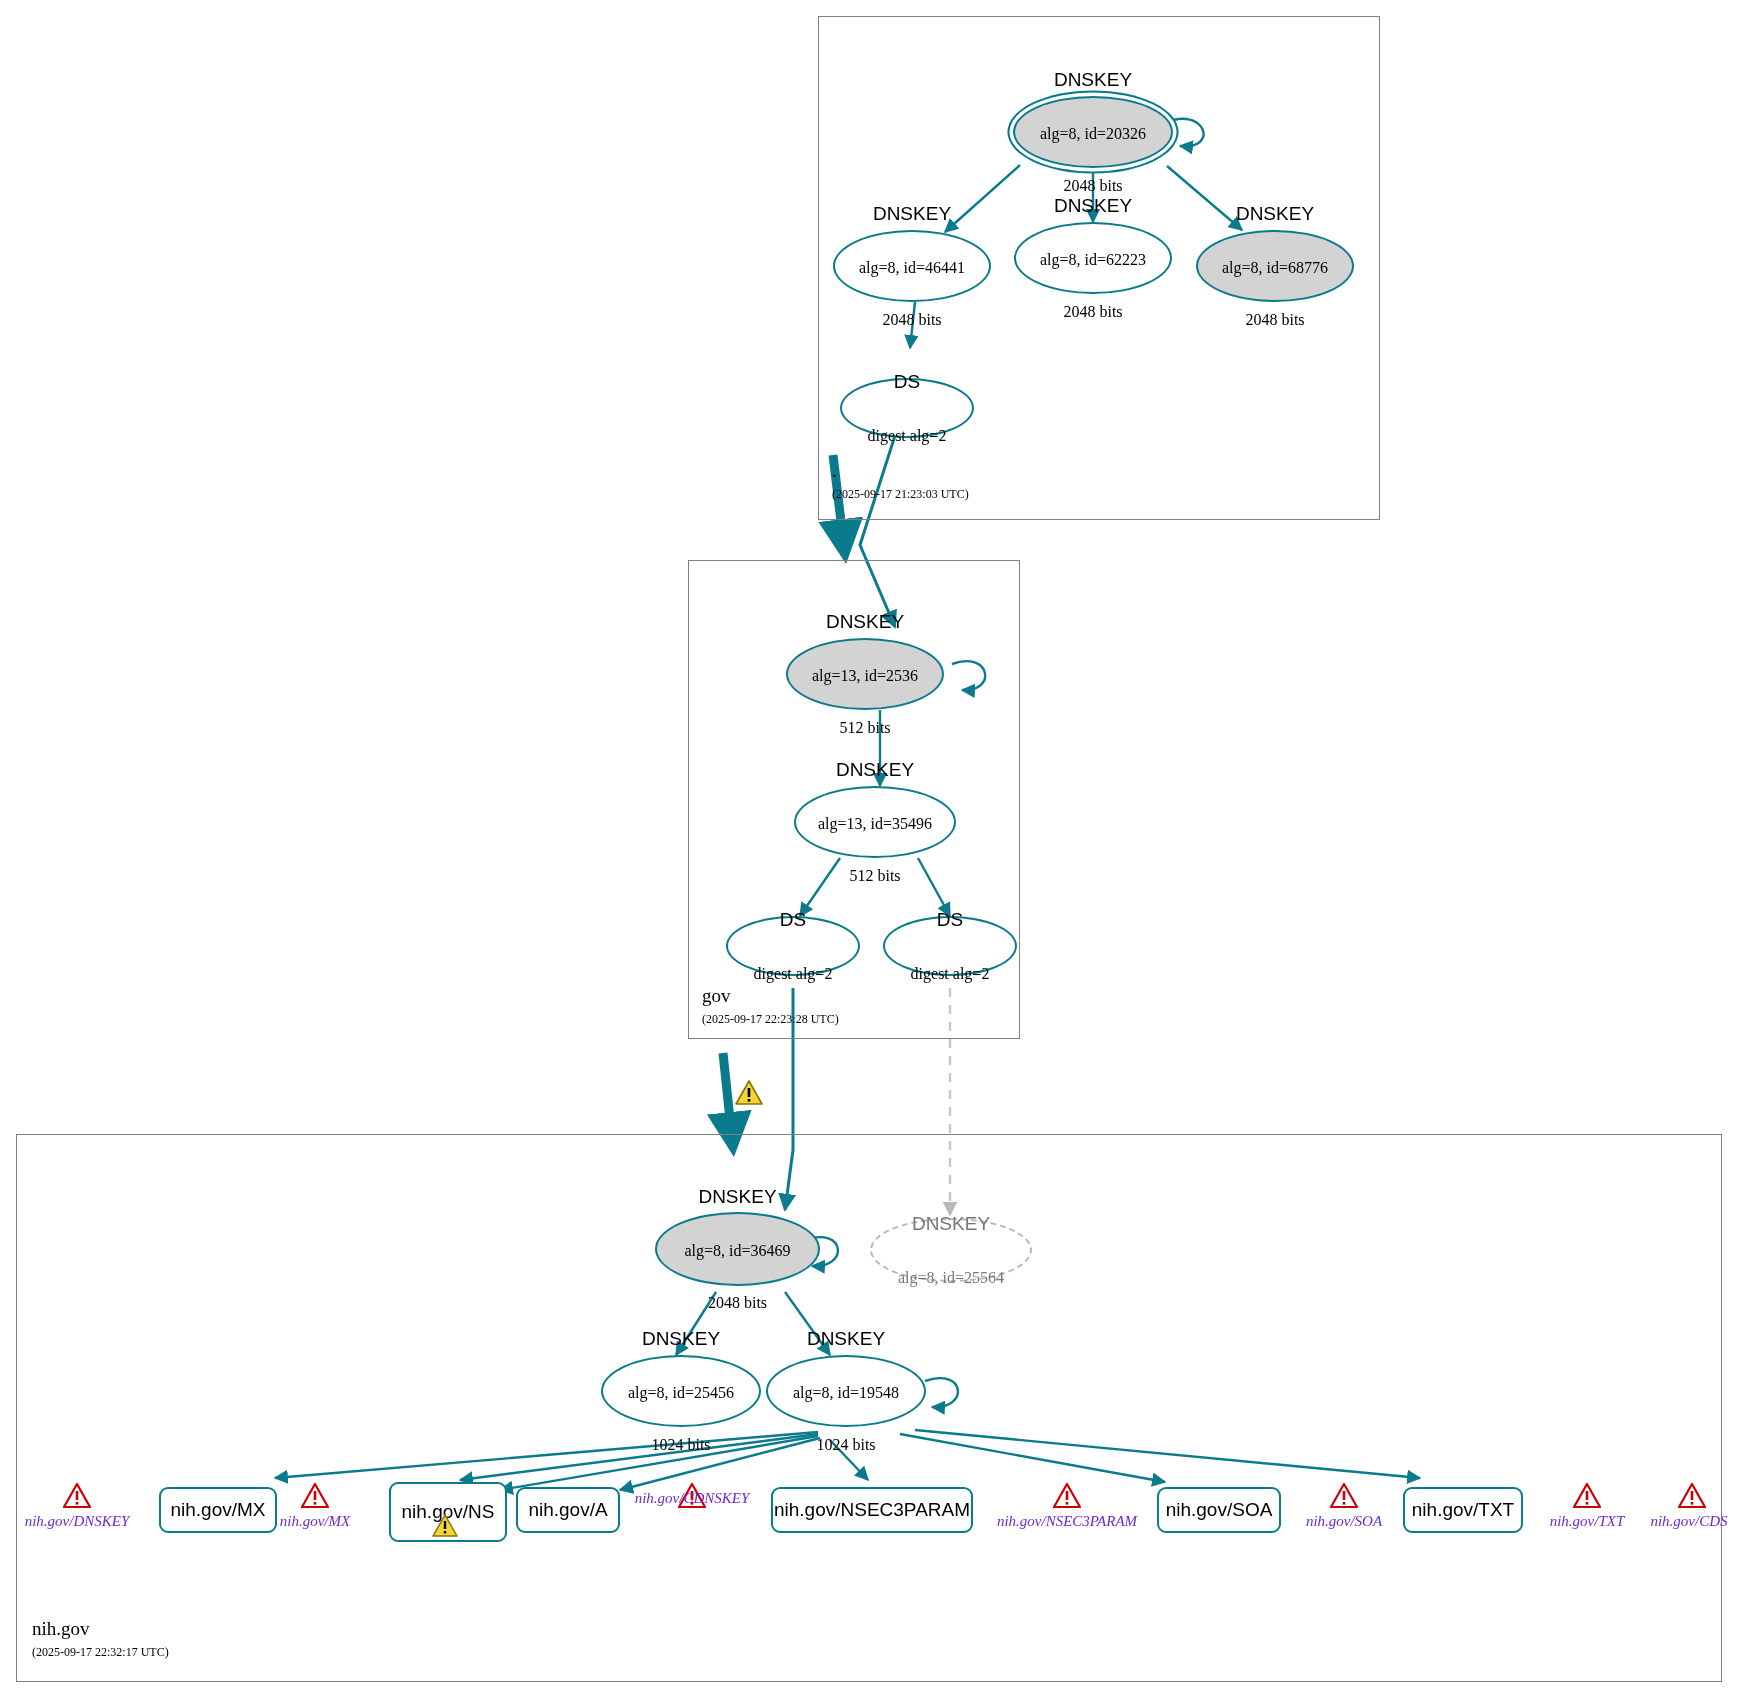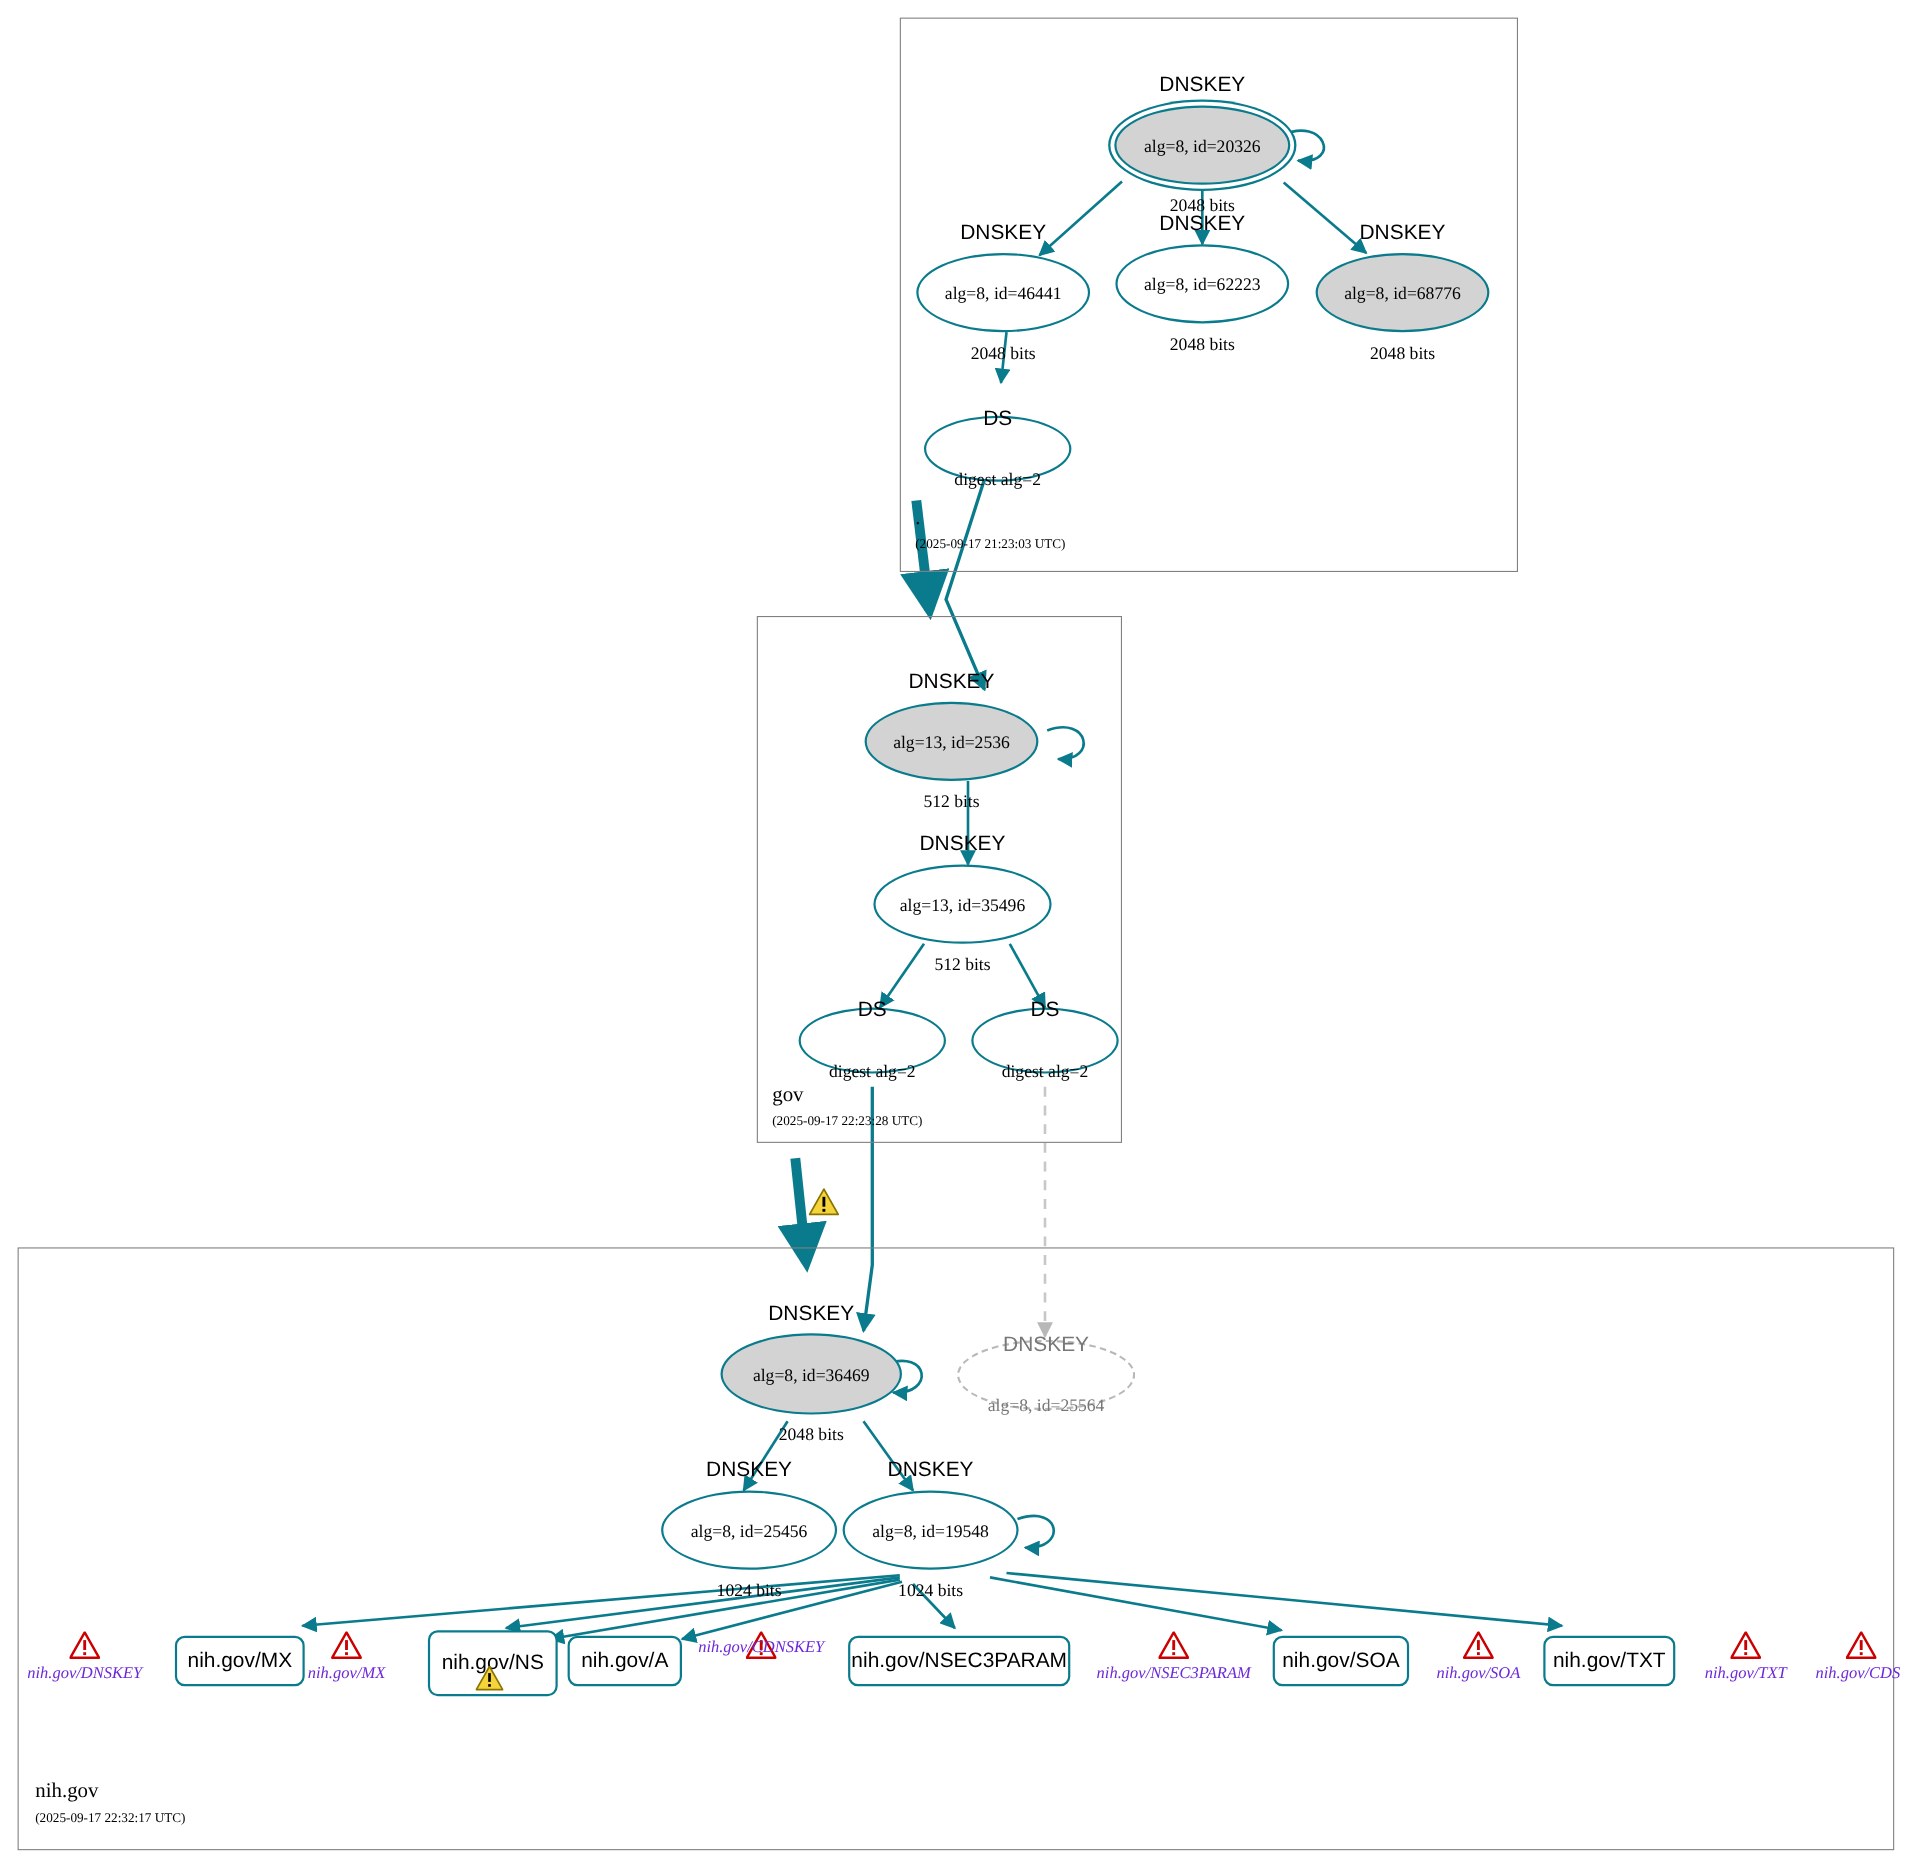--- a/index.html
+++ b/index.html
@@ -38,20 +38,21 @@
   .node {
     position: absolute;
     box-sizing: border-box;
     display: flex;
     flex-direction: column;
     align-items: center;
     justify-content: center;
     text-align: center;
     line-height: 1.12;
     color: #000;
+    gap: 34px;
   }
   .ellipse {
     border-radius: 50%;
     border: 2.2px solid #0a7b8c;
     background: #ffffff;
   }
   .ellipse.filled { background: #d3d3d3; }
   .ellipse.dashed {
     border: 2.2px dashed #b8b8b8;
     background: #ffffff;
@@ -60,21 +61,20 @@
   .ellipse.double {
     box-shadow: 0 0 0 3.5px #ffffff, 0 0 0 5.6px #0a7b8c;
   }
   .node .t1 {
     font-family: "Liberation Sans", sans-serif;
     font-size: 19px;
   }
   .node .t2, .node .t3 {
     font-family: "Liberation Serif", serif;
     font-size: 16px;
-    margin-top: 36px;
   }
   .rrset {
     border: 2.2px solid #0a7b8c;
     border-radius: 9px;
     background: #ffffff;
     font-family: "Liberation Sans", sans-serif;
     font-size: 19px;
     padding: 0 10px;
   }
   .errlabel {

